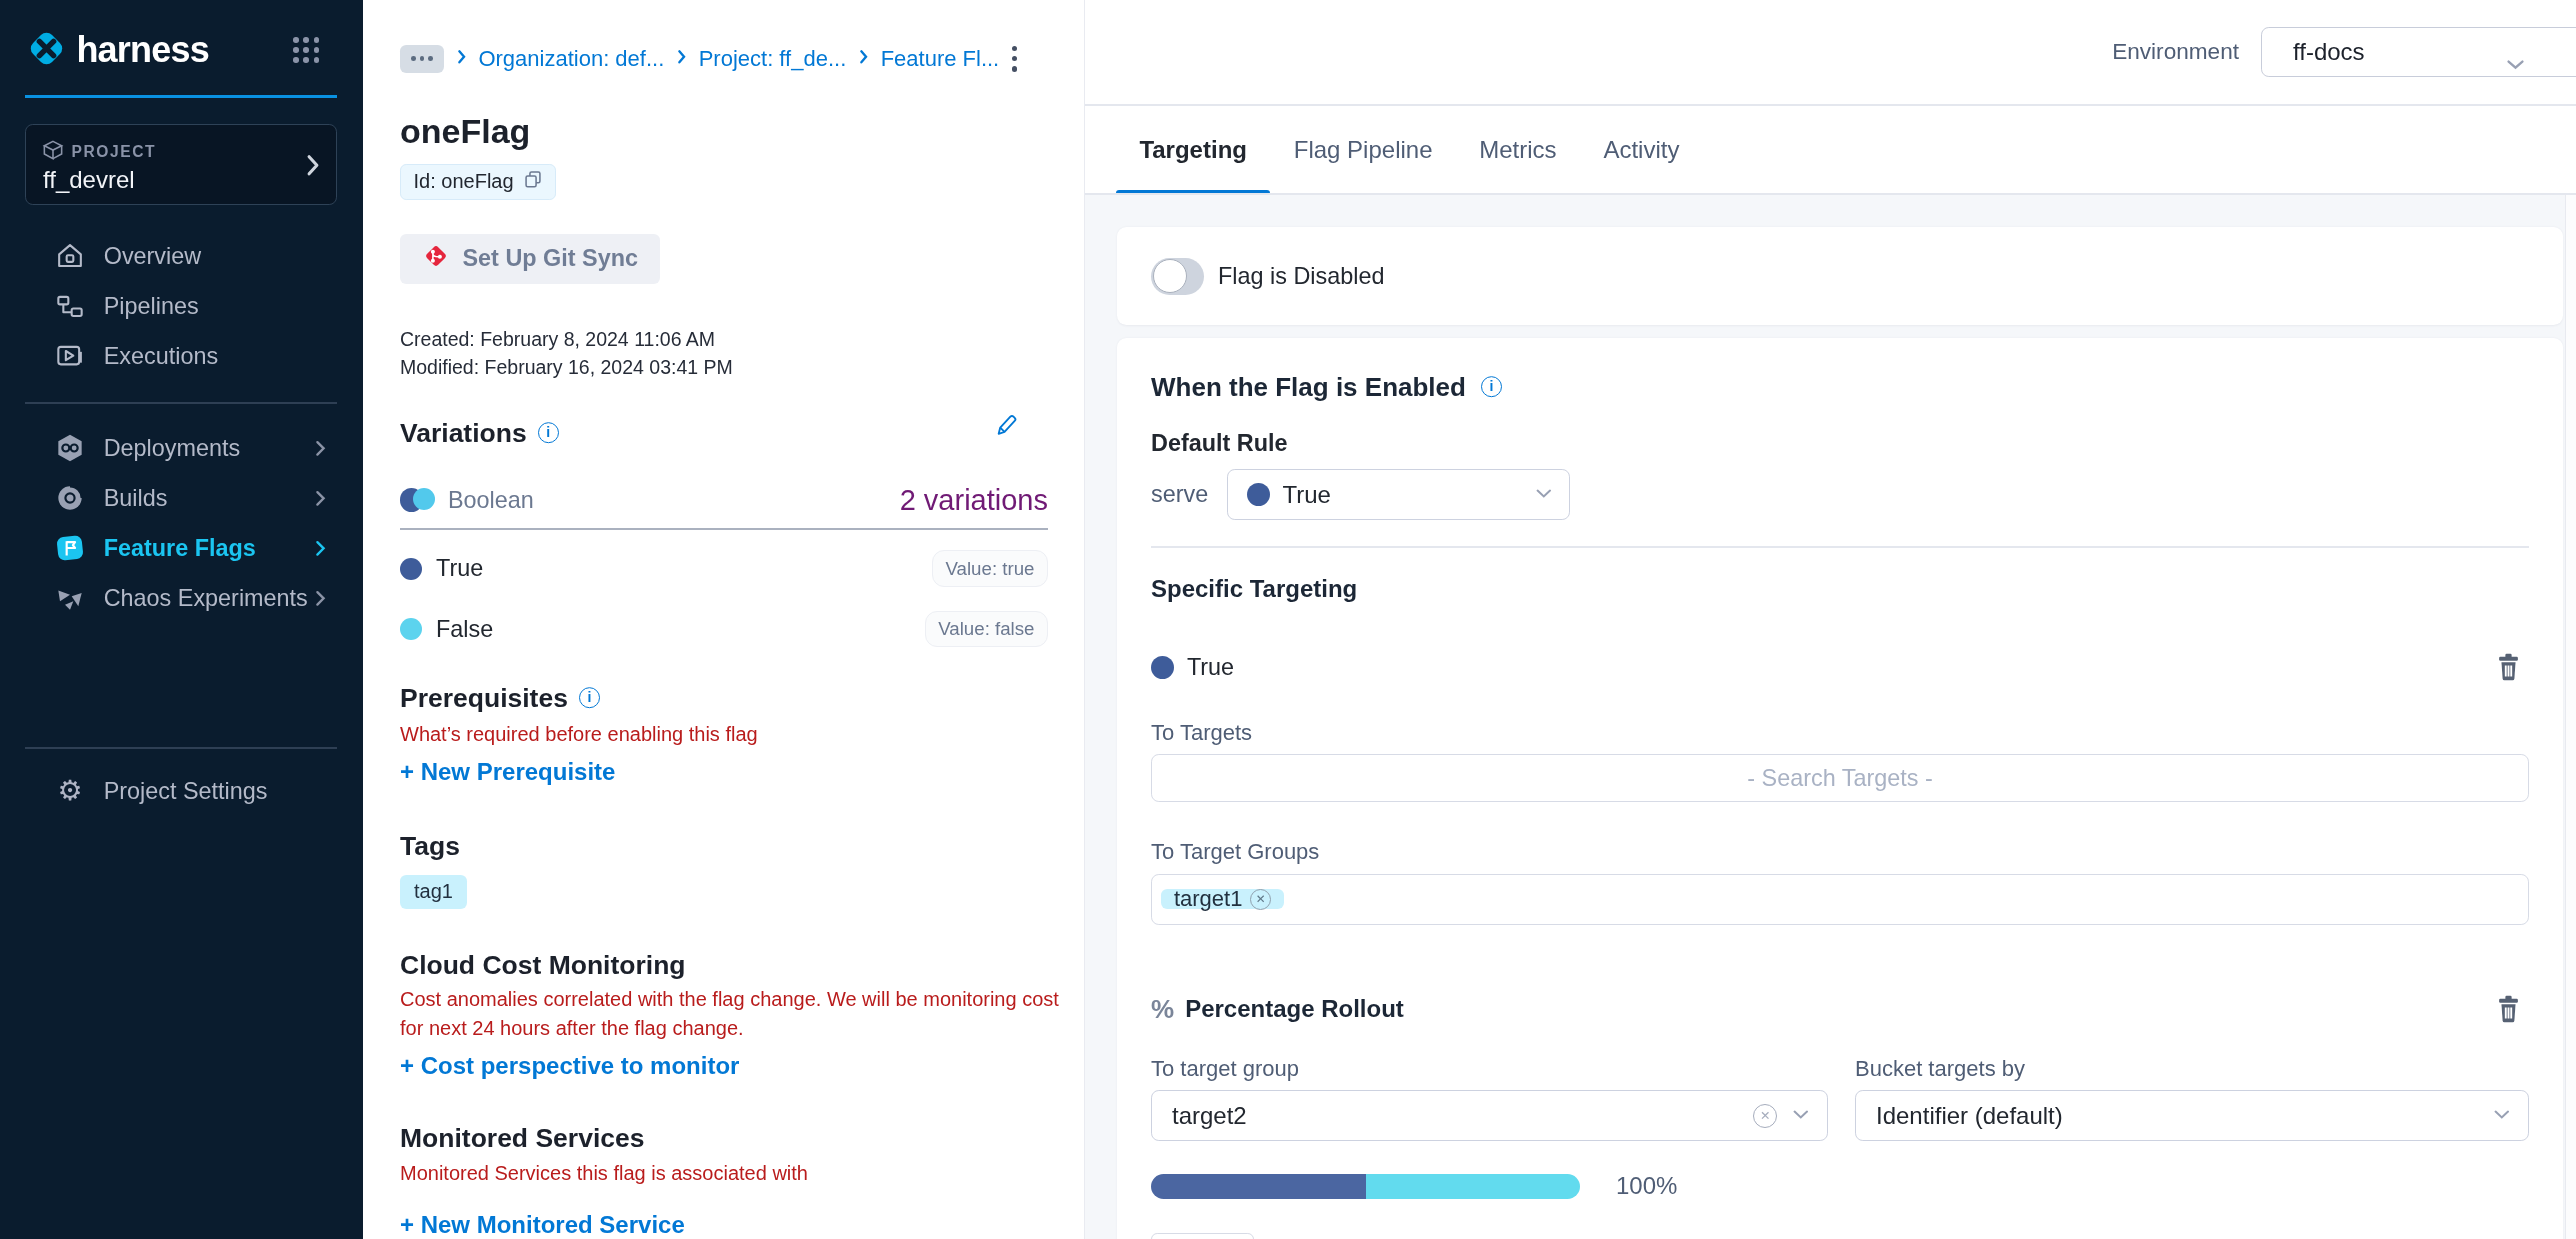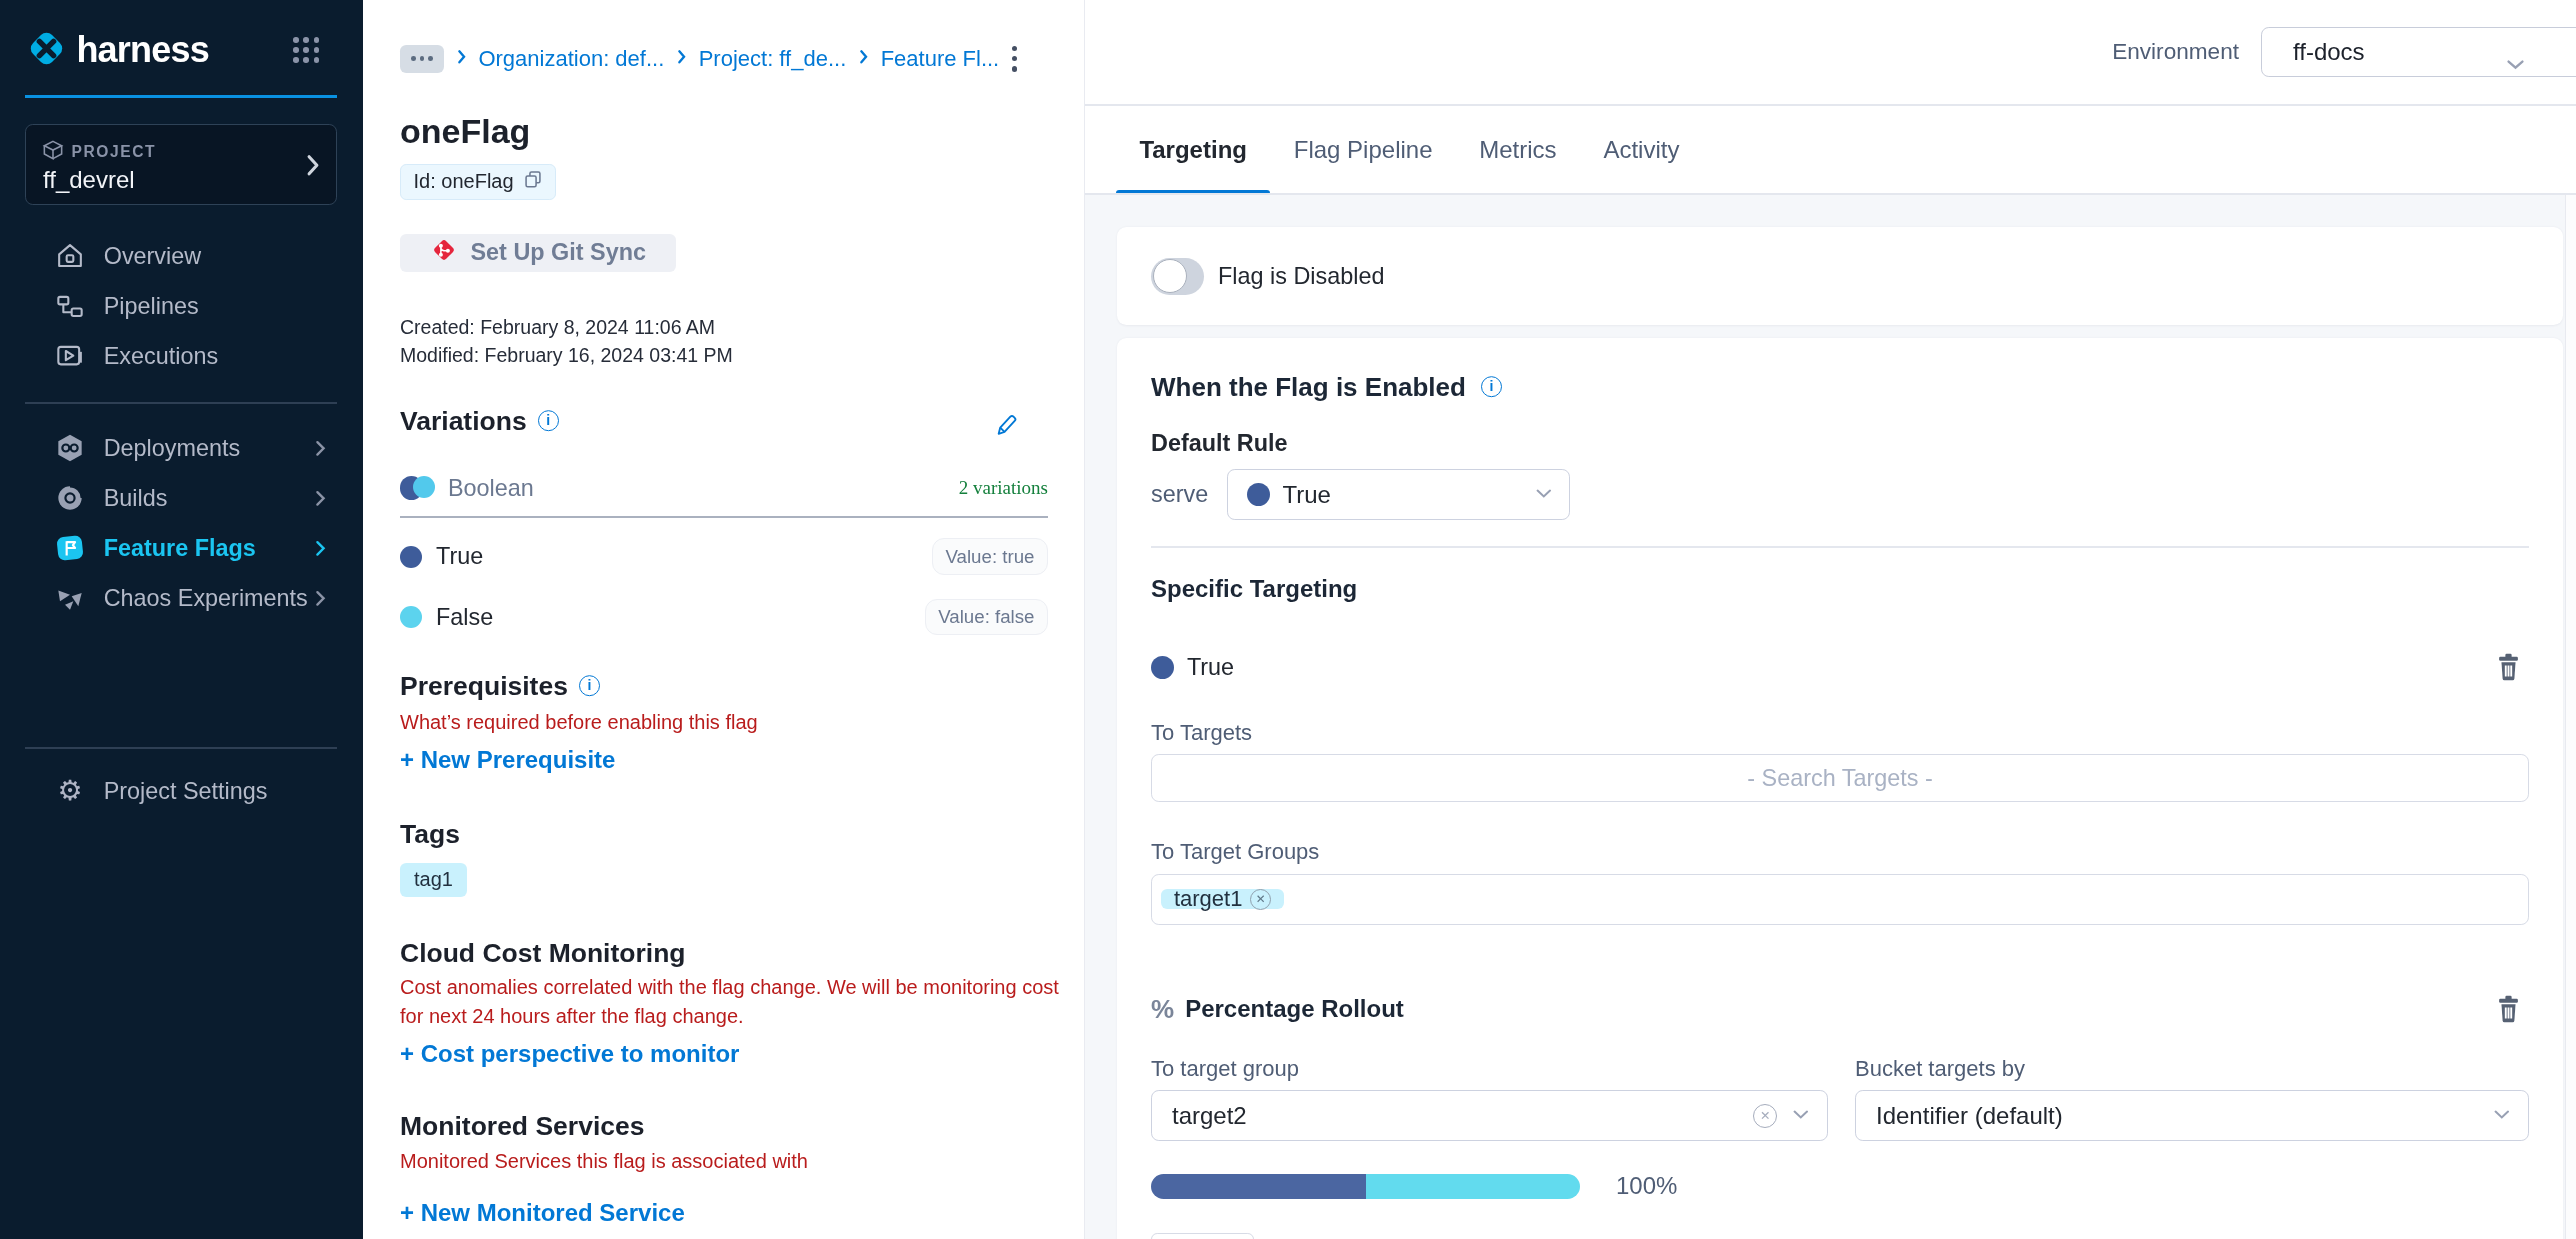--- a/index.html
+++ b/index.html
@@ -33,37 +33,37 @@
   
   .middle { position:absolute; left:363px; top:0; width:722px; height:1240px; background:#fff; border-right:1.6px solid #e9ebf1; padding:0 36px 0 37px; }
   .crumb-row { margin-top:42px; height:33px; display:flex; align-items:center; gap:12.5px; }
   .crumb-pill { width:44px; height:28px; background:#d6dde5; border-radius:6.2px; display:flex; align-items:center; justify-content:center; gap:3.9px; cursor:pointer; }
   .crumb-pill i { width:4.7px; height:4.7px; border-radius:50%; background:#5c6c80; }
   .crumb-link { color:#0278d5; font-size:22px; cursor:pointer; white-space:nowrap; }
   .kebab { position:absolute; top:41px; right:62px; display:flex; flex-direction:column; gap:4.7px; padding:4.7px; cursor:pointer; }
   .kebab i { width:5.5px; height:5.5px; border-radius:50%; background:#444f63; }
   .flag-title { margin-top:37px; font-size:34px; line-height:39px; font-weight:bold; color:#1c212b; }
   .id-chip { margin-top:12.5px; display:inline-flex; align-items:center; gap:9.4px; height:36px; padding:0 12.5px; background:#ebf7fe; border:1.6px solid #d7ebf9; border-radius:6.2px; font-size:20px; color:#22272f; }
-  .git-btn { margin-top:34px; display:inline-flex; align-items:center; gap:12.5px; height:38px; padding:0 30px; background:#eef0f5; border-radius:6.2px; font-size:23.4px; font-weight:bold; color:#707d95; cursor:pointer; }
+  .git-btn { margin-top:34px; display:inline-flex; align-items:center; gap:12.5px; height:50px; padding:0 22px; background:#eef0f5; border-radius:6.2px; font-size:23.4px; font-weight:bold; color:#707d95; cursor:pointer; }
   .meta-line { font-size:19.5px; line-height:28px; color:#262c38; }
   .meta-1 { margin-top:41px; }
   .section-h { margin-top:37px; font-size:26.5px; line-height:31px; font-weight:bold; color:#1c212b; display:flex; align-items:center; gap:11px; }
   .info-i { width:21px; height:21px; border:1.6px solid #0278d5; border-radius:50%; color:#0278d5; font-size:14px; font-weight:bold; display:inline-flex; align-items:center; justify-content:center; transform:translateY(-0.8px); }
   .pencil { position:absolute; top:412px; right:67px; cursor:pointer; }
   .var-row { display:flex; align-items:center; }
   .bool-row { margin-top:36px; height:31px; }
   .dot { border-radius:50%; flex:none; }
   .dot-28 { width:22px; height:22px; }
   .dot-true { background:#3e5c9a; }
   .dot-false { background:#5cd3ee; }
   .bool-pair { position:relative; width:34px; height:23.4px; flex:none; }
   .bool-pair .p1 { position:absolute; left:0; top:0; width:23.4px; height:23.4px; border-radius:50%; background:#3e5c9a; }
   .bool-pair .p2 { position:absolute; left:12.5px; top:0; width:22px; height:22px; border-radius:50%; background:#52c9ec; }
   .bool-name { margin-left:14px; color:#6b7890; font-size:23.4px; }
-  .var-count { margin-left:auto; color:#15803d; font-size:19px;font-family:Liberation Serif, serif; }
+  .var-count { margin-left:auto; color:#701a75; font-size:29px; }
   .mid-divider { margin-top:12.5px; height:1.6px; background:#aab1bf; }
   .vrow-1 { margin-top:22px; height:34px; }
   .vrow-2 { margin-top:26.5px; height:34px; }
   .var-name { margin-left:14px; color:#22272f; font-size:23.4px; }
   .value-chip { margin-left:auto; background:#fafbfc; border:1.6px solid #edeff4; border-radius:12px; padding:6.2px 12.5px; font-size:18.7px; color:#6b7890; }
   .gray-desc { font-size:20px; line-height:29px; color:#b91c1c; }
   .desc-tight { margin-top:6.2px; }
   .blue-action { font-size:24px; line-height:30px; font-weight:bold; color:#0278d5; cursor:pointer; }
   .act-1 { margin-top:7.8px; }
   .tag-chip { margin-top:12.5px; display:inline-flex; align-items:center; height:34px; padding:0 14px; background:#c9f1fd; border-radius:6.2px; font-size:20px; color:#22303f; }

